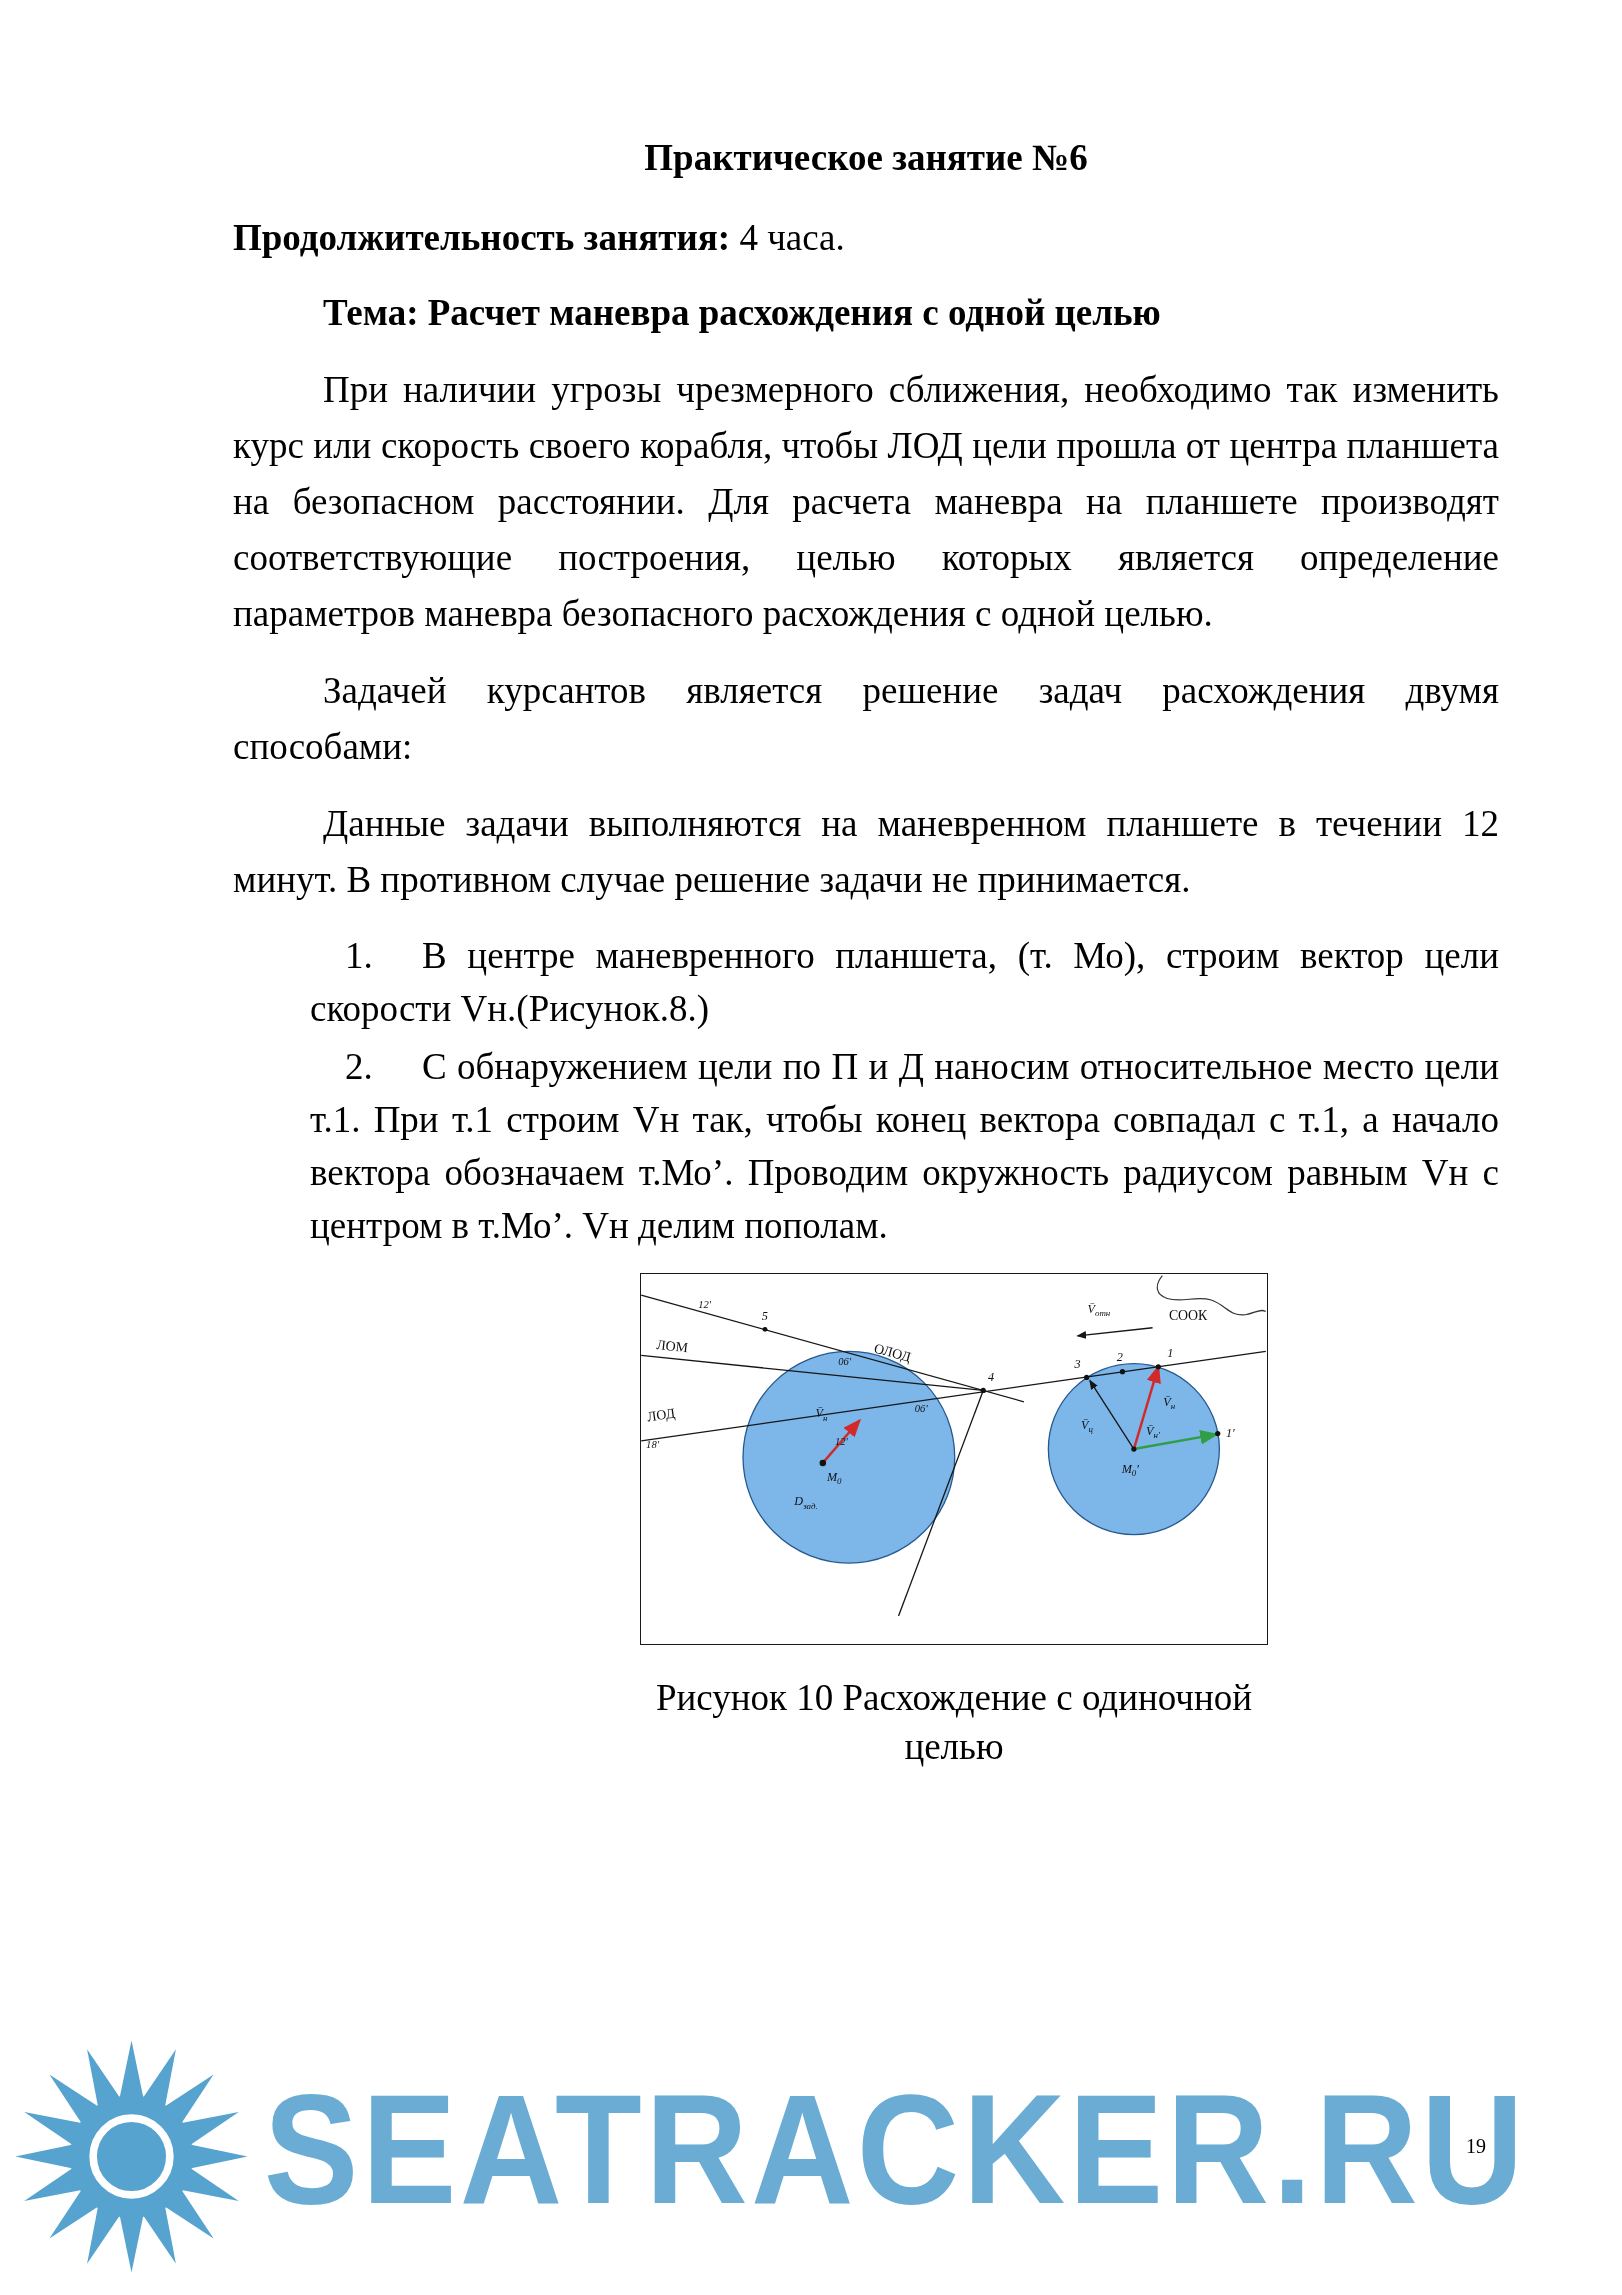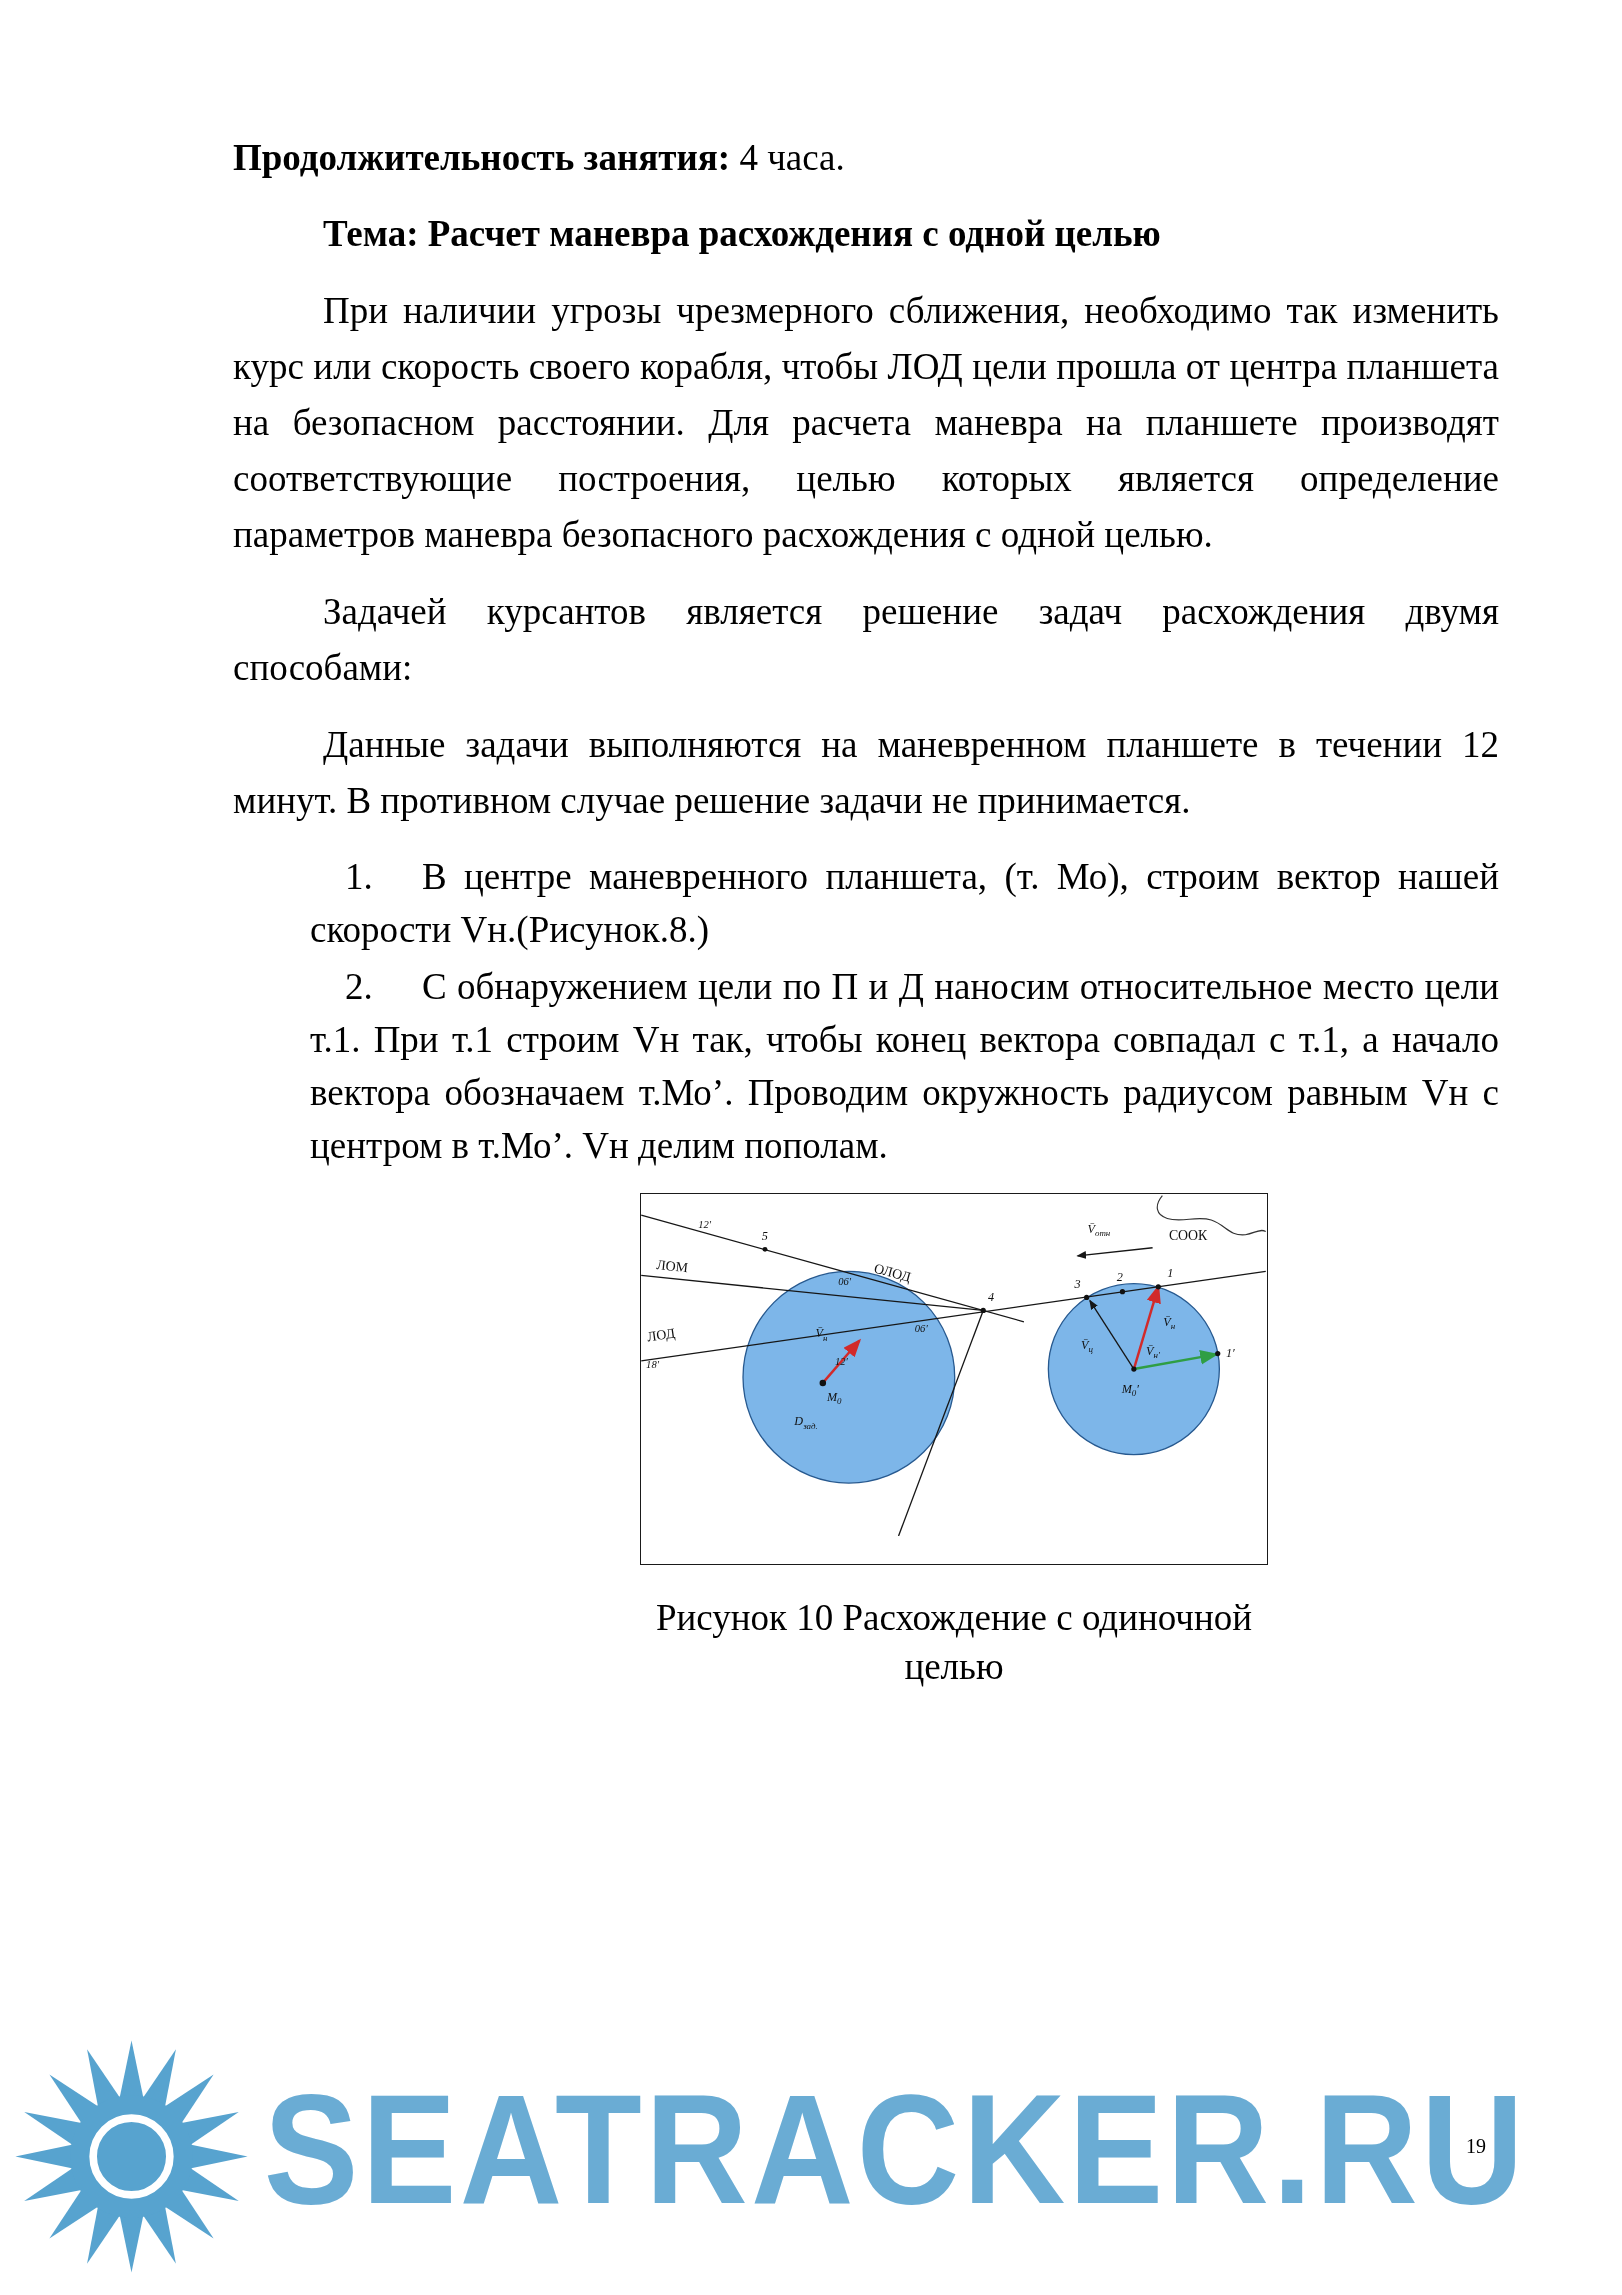--- a/index.html
+++ b/index.html
@@ -64,34 +64,35 @@
   .svg-pt    { font-size:15px; font-style:italic; fill:#111; }
   .svg-tick  { font-size:13px; font-style:italic; fill:#111; }
   .svg-vec   { font-size:15px; font-style:italic; fill:#111; }
   .svg-sub   { font-size:11px; font-style:italic; fill:#111; }
 </style>
 </head>
 <body>
 
 <div class="content">
 
+  <div class="title">Практическое занятие №6</div>
 
   <p class="duration"><b>Продолжительность занятия:</b><span> 4 часа.</span></p>
 
   <div class="topic">Тема: Расчет маневра расхождения с одной целью</div>
 
   <p class="body">При наличии угрозы чрезмерного сближения, необходимо так изменить курс или скорость своего корабля, чтобы ЛОД цели прошла от центра планшета на безопасном расстоянии. Для расчета маневра на планшете производят соответствующие построения, целью которых является определение параметров маневра безопасного расхождения с одной целью.</p>
 
   <p class="body">Задачей курсантов является решение задач расхождения двумя способами:</p>
 
 
   <p class="body">Данные задачи выполняются на маневренном планшете в течении 12 минут. В противном случае решение задачи не принимается.</p>
 
 
-  <div class="num-item"><span class="num">1.</span><span>В центре маневренного планшета, (т. Мо), строим вектор нашей скорости Vн.(Рисунок.8.)</span></div>
+  <div class="num-item"><span class="num">1.</span><span>В центре маневренного планшета, (т. Мо), строим вектор цели скорости Vн.(Рисунок.8.)</span></div>
 
   <div class="num-item"><span class="num">2.</span><span>С обнаружением цели по П и Д наносим относительное место цели т.1. При т.1 строим Vн так, чтобы конец вектора совпадал с т.1, а начало вектора обозначаем т.Мо’. Проводим окружность радиусом равным Vн с центром в т.Мо’. Vн делим пополам.</span></div>
 
 
   <div class="figure-wrap">
     <div class="figure-box">
       <svg viewBox="0 0 767 420" width="625" height="342">
         <defs>
           <marker id="mB" markerWidth="9" markerHeight="8" refX="6.5" refY="3" orient="auto">
               <path d="M0,0 L7.5,3 L0,6 Z" fill="#161616"></path>

